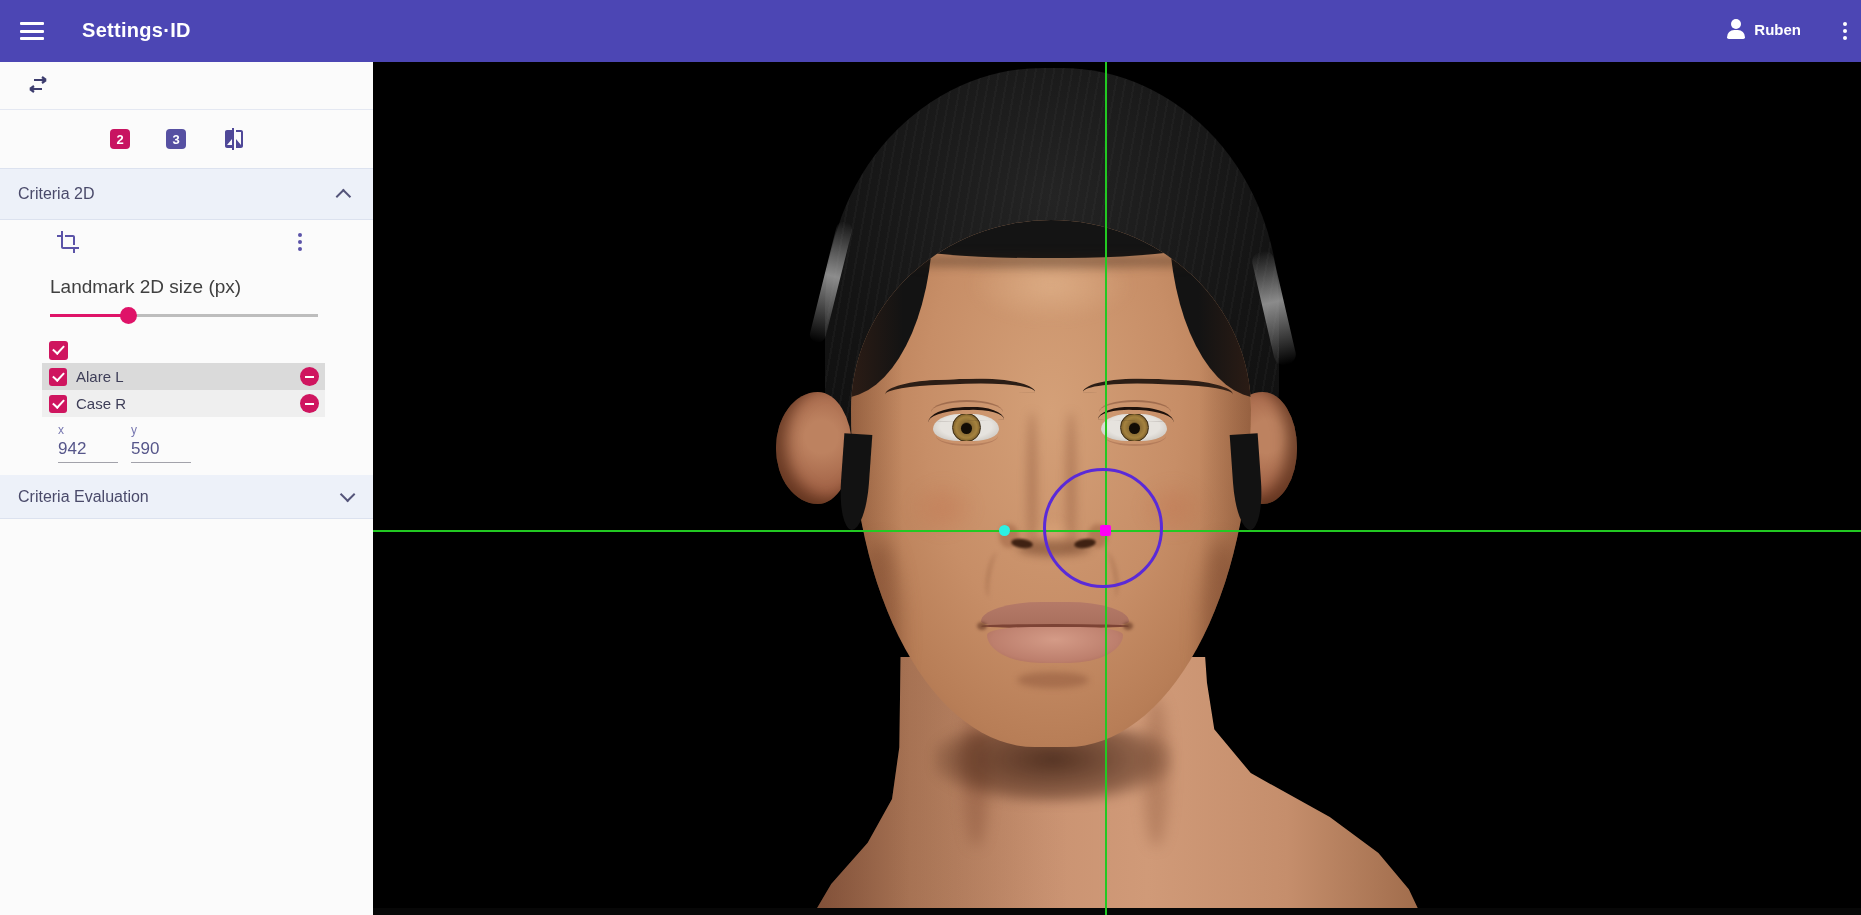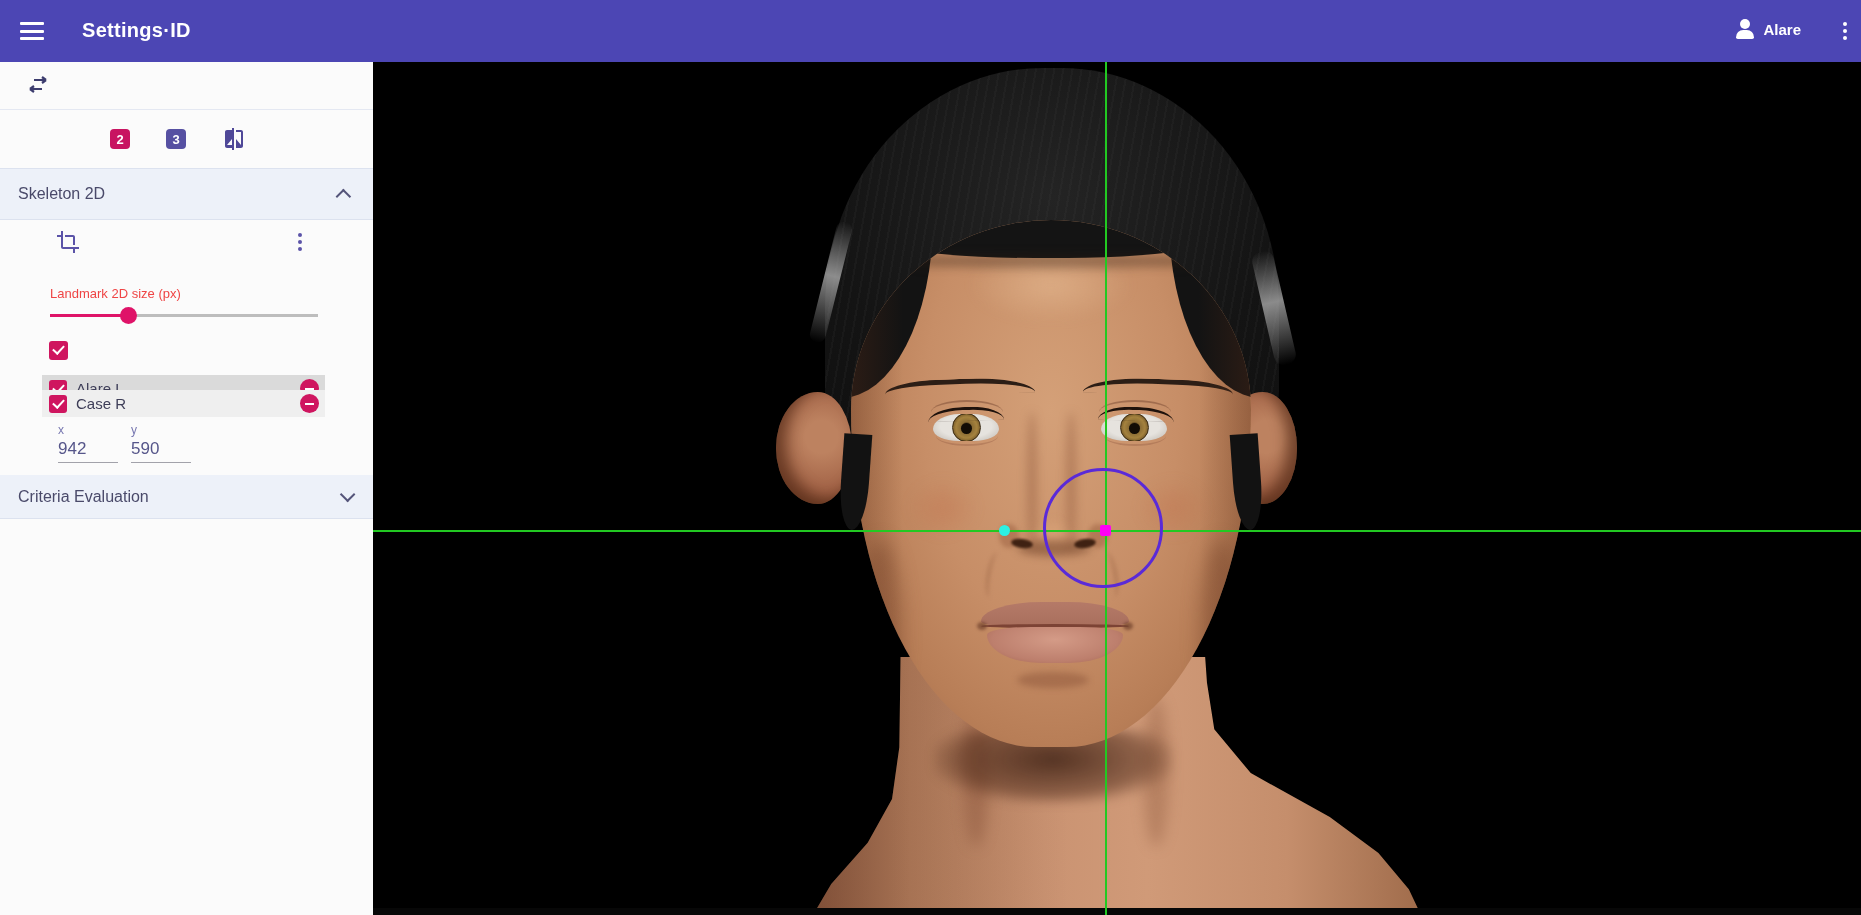--- a/index.html
+++ b/index.html
@@ -39,21 +39,21 @@
   .badge { width:20px; height:20px; border-radius:4px; color:#fff; font-size:13px; font-weight:bold;
            display:flex; align-items:center; justify-content:center; cursor:pointer; }
   .badge.pink { background:#c81461; }
   .badge.indigo { background:#5650a2; }
   .cmp-ico { width:24px; height:26px; cursor:pointer; }
 
   #settings-panel { position:relative; height:255px; background:#fbfbfb; }
   .crop-btn { position:absolute; left:56px; top:10px; width:24px; height:24px; cursor:pointer; }
   #settings-panel .kebab { position:absolute; left:298px; top:13px; cursor:pointer; }
   #settings-panel .kebab i, #settings-panel .kebab::before, #settings-panel .kebab::after { background:#5b53a8; }
-  .size-label { position:absolute; left:50px; top:66px; font-size:13px; color:#ef4444; }
+  .size-label { position:absolute; left:50px; top:56px; font-size:19px; color:#404040; }
   .slider { position:absolute; left:50px; top:86px; width:268px; height:18px; cursor:pointer; }
   .slider .track { position:absolute; left:0; top:8px; width:268px; height:2.5px; background:#bdbdbd; }
   .slider .fill  { position:absolute; left:0; top:8px; width:78px;  height:2.5px; background:#df1368; }
   .slider .handle{ position:absolute; left:70px; top:1px; width:17px; height:17px; border-radius:50%; background:#df1368; }
   .cbox { width:19px; height:19px; background:#cf155f; border-radius:3px; position:relative; cursor:pointer; }
   .cbox::after { content:""; position:absolute; left:4px; top:4px; width:9px; height:5px;
                  border-left:2.2px solid #fff; border-bottom:2.2px solid #fff; transform:rotate(-47deg); }
   #cb-single { position:absolute; left:49px; top:121px; }
   .lm-row { position:absolute; left:42px; width:283px; height:27px; display:flex; align-items:center;
             padding-left:7px; gap:9px; cursor:pointer; }
@@ -185,21 +185,21 @@
       <span></span>
       <span></span>
       <span></span>
     </div>
   <div class="app-title">Settings·ID</div>
   <div class="user-chip">
     <span class="person-ico">
         <i></i>
         <b></b>
       </span>
-    <span class="user-name">Alare</span>
+    <span class="user-name">Ruben</span>
   </div>
   <div class="kebab">
       <i></i>
     </div>
 </header>
 
 <aside id="sidebar">
 
   <div class="tool-row">
     <svg class="swap-ico" width="24" height="22" viewBox="0 0 24 22">
@@ -211,42 +211,42 @@
 
   <div class="icons-row">
     <div class="badge pink">2</div>
     <div class="badge indigo">3</div>
     <svg class="cmp-ico" viewBox="0 0 24 24">
       <path fill="#4f4898" d="M10 3H5c-1.1 0-2 .9-2 2v14c0 1.1.9 2 2 2h5v2h2V1h-2v2zm0 15H5l5-6v6zm9-15h-5v2h5v13l-5-6v9h5c1.1 0 2-.9 2-2V5c0-1.1-.9-2-2-2z"></path>
     </svg>
   </div>
 
   <div class="section-header tall">
-    <span>Skeleton 2D</span>
+    <span>Criteria 2D</span>
     <span class="chev up"></span>
   </div>
 
   <div id="settings-panel">
     <svg class="crop-btn" viewBox="0 0 24 24">
       <path fill="#5b53a8" d="M17 15h2V7c0-1.1-.9-2-2-2H9v2h8v8zM7 17V1H5v4H1v2h4v10c0 1.1.9 2 2 2h10v4h2v-4h4v-2H7z"></path>
     </svg>
     <div class="kebab">
         <i></i>
       </div>
 
     <div class="size-label">Landmark 2D size (px)</div>
     <div class="slider">
       <div class="track"></div>
       <div class="fill"></div>
       <div class="handle"></div>
     </div>
 
     <div id="cb-single" class="cbox"></div>
 
-    <div class="lm-row sel" style="top:143px;margin-top:12px;">
+    <div class="lm-row sel" style="top:143px;">
       <span class="cbox"></span>
       <span class="lm-label">Alare L</span>
       <span class="minus-btn"></span>
     </div>
     <div class="lm-row alt" style="top:170px;">
       <span class="cbox"></span>
       <span class="lm-label">Case R</span>
       <span class="minus-btn"></span>
     </div>
 

